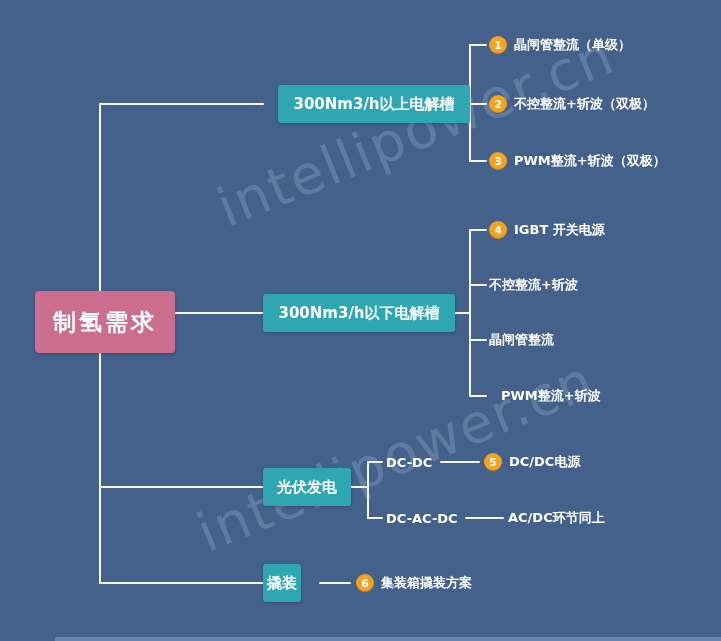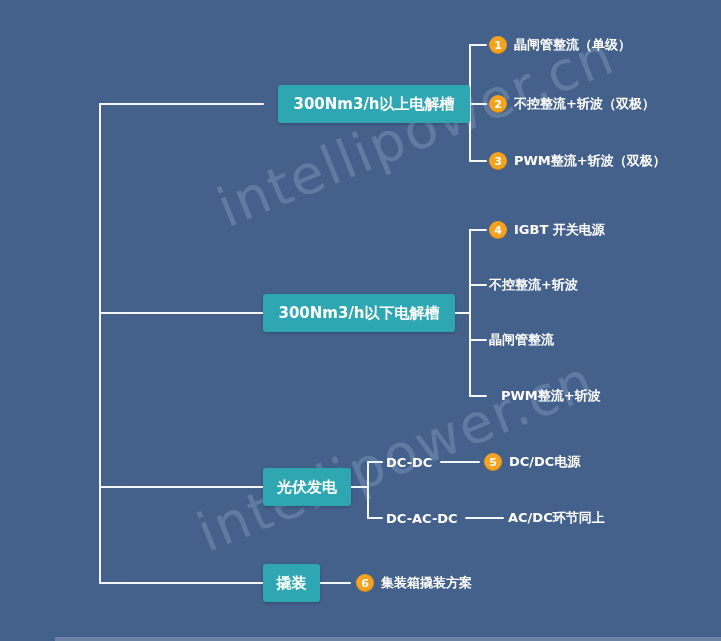--- a/index.html
+++ b/index.html
@@ -82,34 +82,37 @@
       <path d="M466 518 H503"></path>
     </g>
     <g>
       <path d="M320 583 H350"></path>
     </g>
   </svg>
 
   <div class="watermark" style="left:205px; top:100px;">intellipower.cn</div>
   <div class="watermark" style="left:185px; top:425px;">intellipower.cn</div>
 
+  <div class="node root-node" style="left:35px; top:322px;">
+    <span>制氢需求</span>
+  </div>
 
   <div class="node branch-node" style="left:263px; top:104px; width:192px;margin-left:15px;">
     <span>300Nm3/h以上电解槽</span>
   </div>
 
   <div class="node branch-node" style="left:263px; top:313px; width:192px;">
     <span>300Nm3/h以下电解槽</span>
   </div>
 
   <div class="node branch-node" style="left:263px; top:487px; width:88px;">
     <span>光伏发电</span>
   </div>
 
-  <div class="node branch-node" style="left:263px; top:583px; width:57px;">
+  <div class="node branch-node" style="left:263px; top:583px; width:38px;">
     <span>撬装</span>
   </div>
 
   <div class="leaf" style="left:489px; top:45px;">
     <span class="badge">1</span>
     <span>晶闸管整流（单级）</span>
   </div>
   <div class="leaf" style="left:489px; top:104px;">
     <span class="badge">2</span>
     <span>不控整流+斩波（双极）</span>

